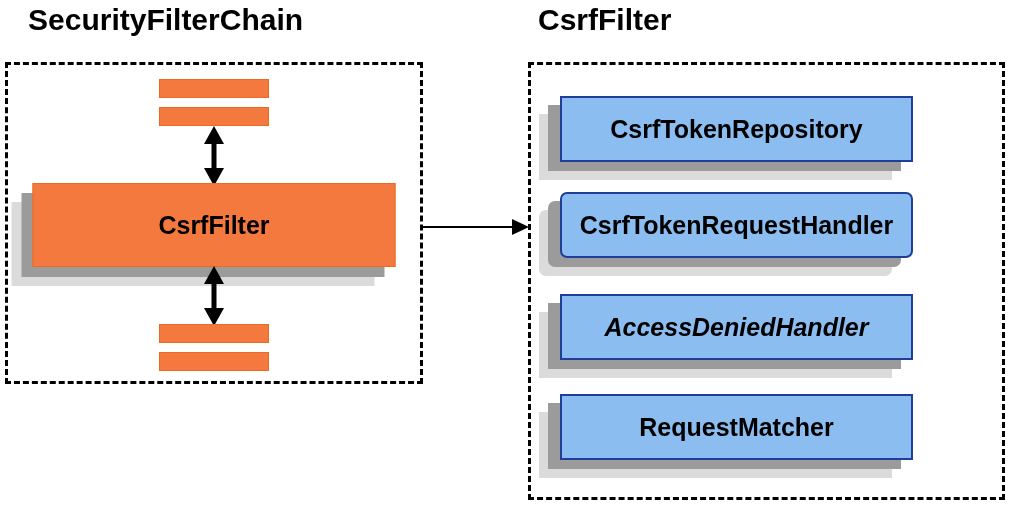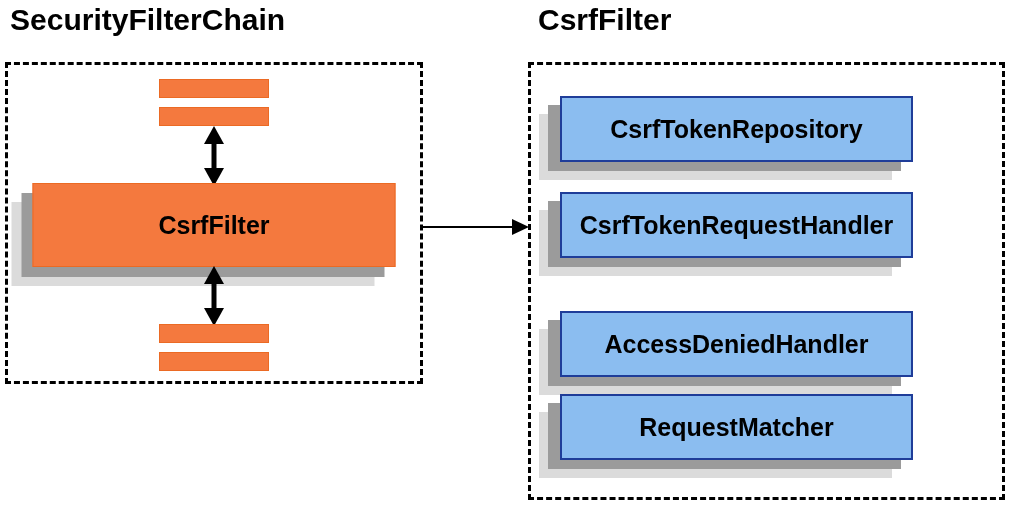--- a/index.html
+++ b/index.html
@@ -14,21 +14,21 @@
     overflow: hidden;
   }
 
   .title {
     position: absolute;
     font-size: 30px;
     font-weight: bold;
     white-space: nowrap;
     color: var(--diagram-text, #000);
   }
-  .title-left  { left: 10px;  top: 3px; }
+  .title-left  { left: 28px;  top: 3px; }
   .title-right { left: 538px; top: 3px; }
 
   .dashed-box {
     position: absolute;
     border: 3px dashed #000;
     background: transparent;
   }
   .left-box  { left: 5px;   top: 62px; width: 418px; height: 322px; }
   .right-box { left: 528px; top: 62px; width: 477px; height: 438px; }
 
@@ -88,22 +88,22 @@
     height: 66px;
     background: var(--blue, #8BBDF0);
     border: 2px solid var(--blue-border, #1F3D99);
     box-shadow: -12px 9px 0 var(--shadow-dark, #9B9B9B),
                 -21px 18px 0 var(--shadow-light, #DBDBDB);
     display: flex;
     align-items: center;
     justify-content: center;
   }
   .comp1 { top: 31px; }
-  .comp2 { top: 127px; }
-  .comp3 { top: 246px; }
+  .comp2 { top: 127px; border-radius: 7px; }
+  .comp3 { top: 229px; font-style: italic; }
   .comp4 { top: 329px; }
 
   
   .connector {
     position: absolute;
     left: 423px;
     top: 217px;
     width: 106px;
     height: 20px;
   }

